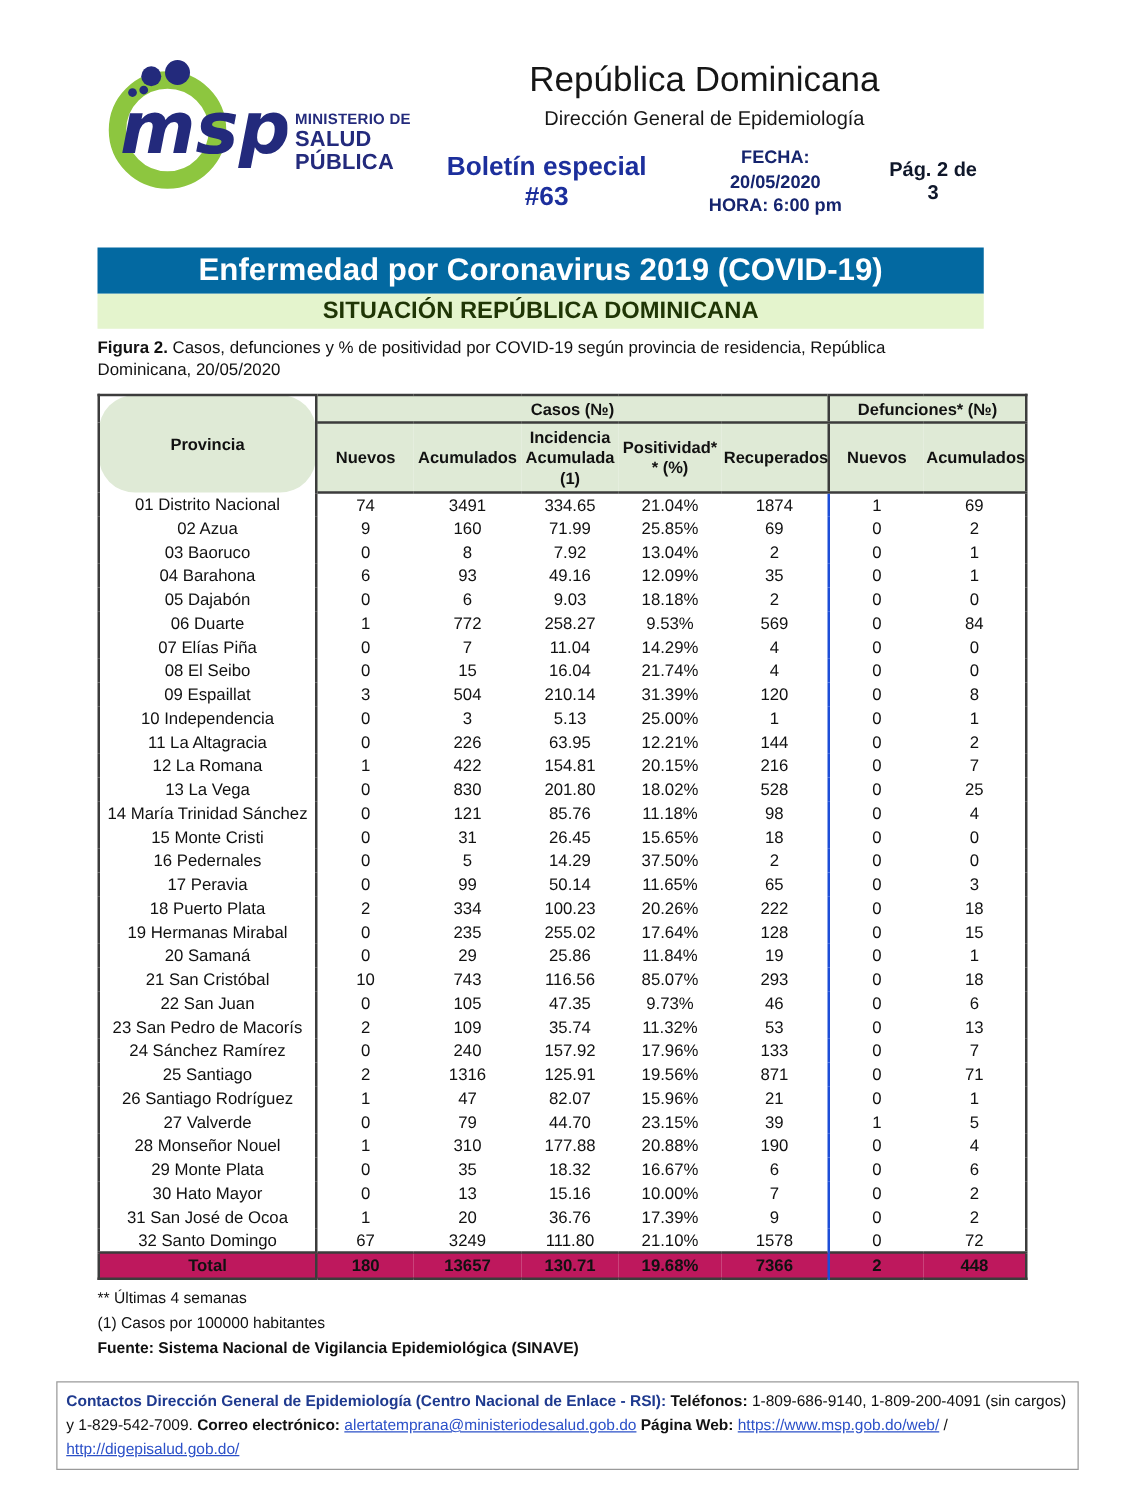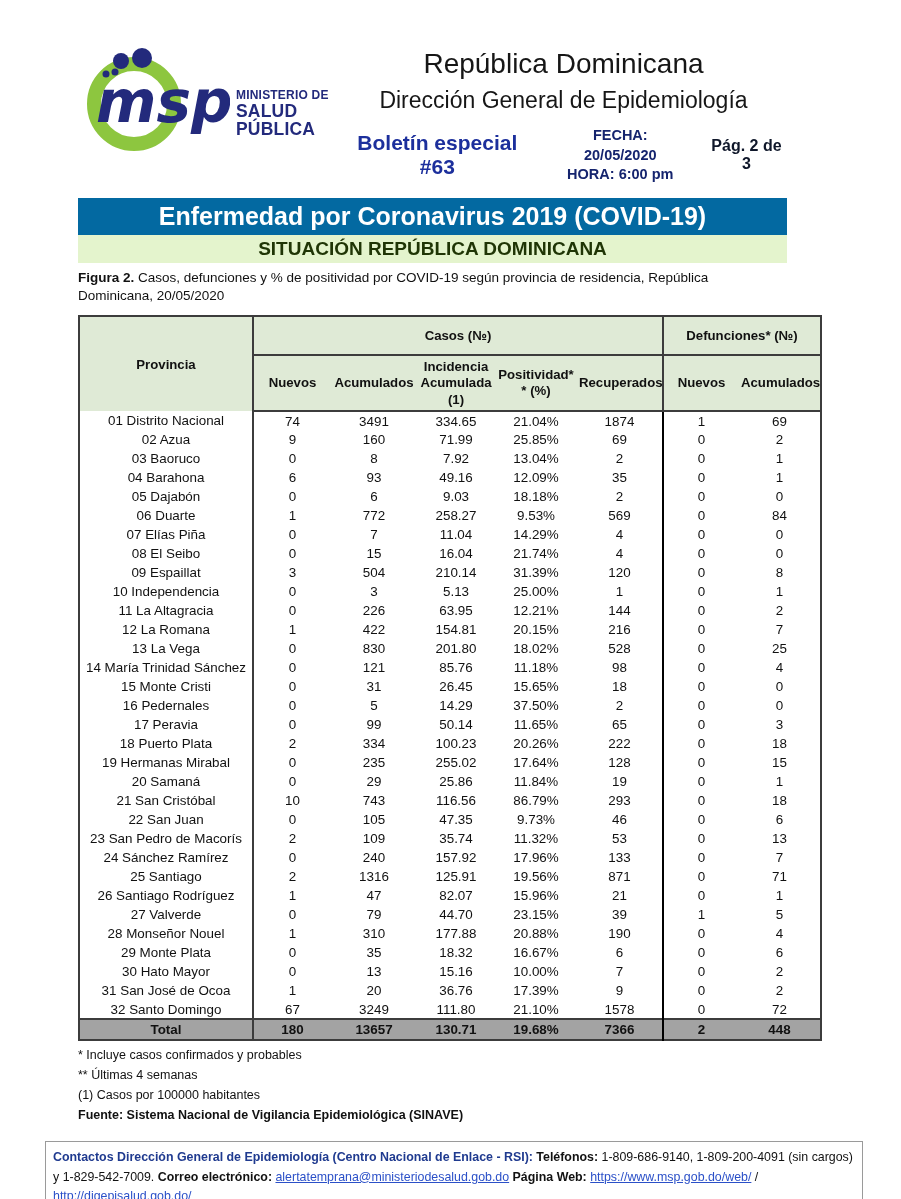--- a/index.html
+++ b/index.html
@@ -15,21 +15,21 @@
   .page { padding: 44px 114px 0 78px; }
 
   
   .header { display: flex; height: 112px; }
   .logo-wrap { width: 262px; display: flex; align-items: center; gap: 6px; flex-shrink: 0; }
   .ministry { color: #232a7c; line-height: 1.05; margin-top: 28px; }
   .ministry .m1 { font-size: 12px; font-weight: bold; letter-spacing: .2px; }
   .ministry .m2 { font-size: 17.5px; font-weight: 800; letter-spacing: .2px; }
   .titles { flex: 1; text-align: center; padding-top: 4px; }
   .title1 { font-size: 28px; color: #161616; }
-  .title2 { font-size: 23px; color: #161616; margin-top: 7px; }
+  .title2 { font-size: 16px; color: #161616; margin-top: 7px; }
   .meta-row { display: flex; justify-content: center; align-items: center; gap: 22px; margin-top: 12px; }
   .bulletin { font-size: 21px; font-weight: bold; color: #1c2f9c; }
   .fechahora { font-size: 14.5px; font-weight: bold; color: #15246e; text-align: center; line-height: 1.35; }
   .pagenum { font-size: 16px; font-weight: bold; color: #0f172a; }
 
   
   .banner-blue {
     margin-top: 42px; height: 37px; line-height: 37px;
     background: #0369a1; color: #ffffff;
     font-size: 25px; font-weight: bold; text-align: center;
@@ -45,29 +45,29 @@
   
   table.data {
     width: 742px; border-collapse: collapse; table-layout: fixed;
     border: 2px solid #3c3c3c;
     font-size: 13.4px;
   }
   table.data th {
     background: #dfead6; font-weight: bold; font-size: 13.2px;
     padding: 2px; text-align: center; vertical-align: middle;
   }
-  th.group { border-bottom: 2px solid #3c3c3c; height: 39px; }
-  th.prov-h { border-right: 2px solid #3c3c3c; }
+  th.group { border-bottom: 2px solid #3c3c3c; height: 22px; }
+  th.prov-h { border-right: 2px solid #3c3c3c; border-radius: 29px; }
   th.def-h { border-left: 2px solid #3c3c3c; }
   th.sub { border-bottom: 2px solid #3c3c3c; height: 56px; white-space: pre-line; line-height: 1.25; }
   table.data td { text-align: center; height: 19px; padding: 0 3px; }
   td.prov { text-align: left; border-right: 2px solid #3c3c3c; padding-left: 4px; }
-  td.sep { border-right: 2px solid #000000; }
+  td.sep { border-right: 2px solid #1d4ed8; }
   tr.total td {
-    background: #a3a3a3; font-weight: bold;
+    background: #be185d; font-weight: bold;
     border-top: 2px solid #3c3c3c; height: 21px;
   }
 
   
   .footnotes { margin-top: 5px; font-size: 12.5px; line-height: 1.58; }
   .footnotes .src { font-weight: bold; }
 
   
   .contact-box {
     margin: 16px 38px 0 45px;
@@ -349,21 +349,21 @@
           <td>11.84%</td>
           <td class="sep">19</td>
           <td>0</td>
           <td>1</td>
         </tr>
         <tr>
           <td class="prov">21 San Cristóbal</td>
           <td>10</td>
           <td>743</td>
           <td>116.56</td>
-          <td>86.79%</td>
+          <td>85.07%</td>
           <td class="sep">293</td>
           <td>0</td>
           <td>18</td>
         </tr>
         <tr>
           <td class="prov">22 San Juan</td>
           <td>0</td>
           <td>105</td>
           <td>47.35</td>
           <td>9.73%</td>
@@ -480,21 +480,20 @@
         <td>130.71</td>
         <td>19.68%</td>
         <td class="sep">7366</td>
         <td>2</td>
         <td>448</td>
       </tr>
     </tfoot>
   </table>
 
   <div class="footnotes">
-    <div>* Incluye casos confirmados y probables</div>
     <div>** Últimas 4 semanas</div>
     <div>(1) Casos por 100000 habitantes</div>
     <div class="src">Fuente: Sistema Nacional de Vigilancia Epidemiológica (SINAVE)</div>
   </div>
 
 </div>
 
 <div class="contact-box">
   <span class="navy">Contactos Dirección General de Epidemiología (Centro Nacional de Enlace - RSI):</span>
   <span class="blk">Teléfonos:</span>

